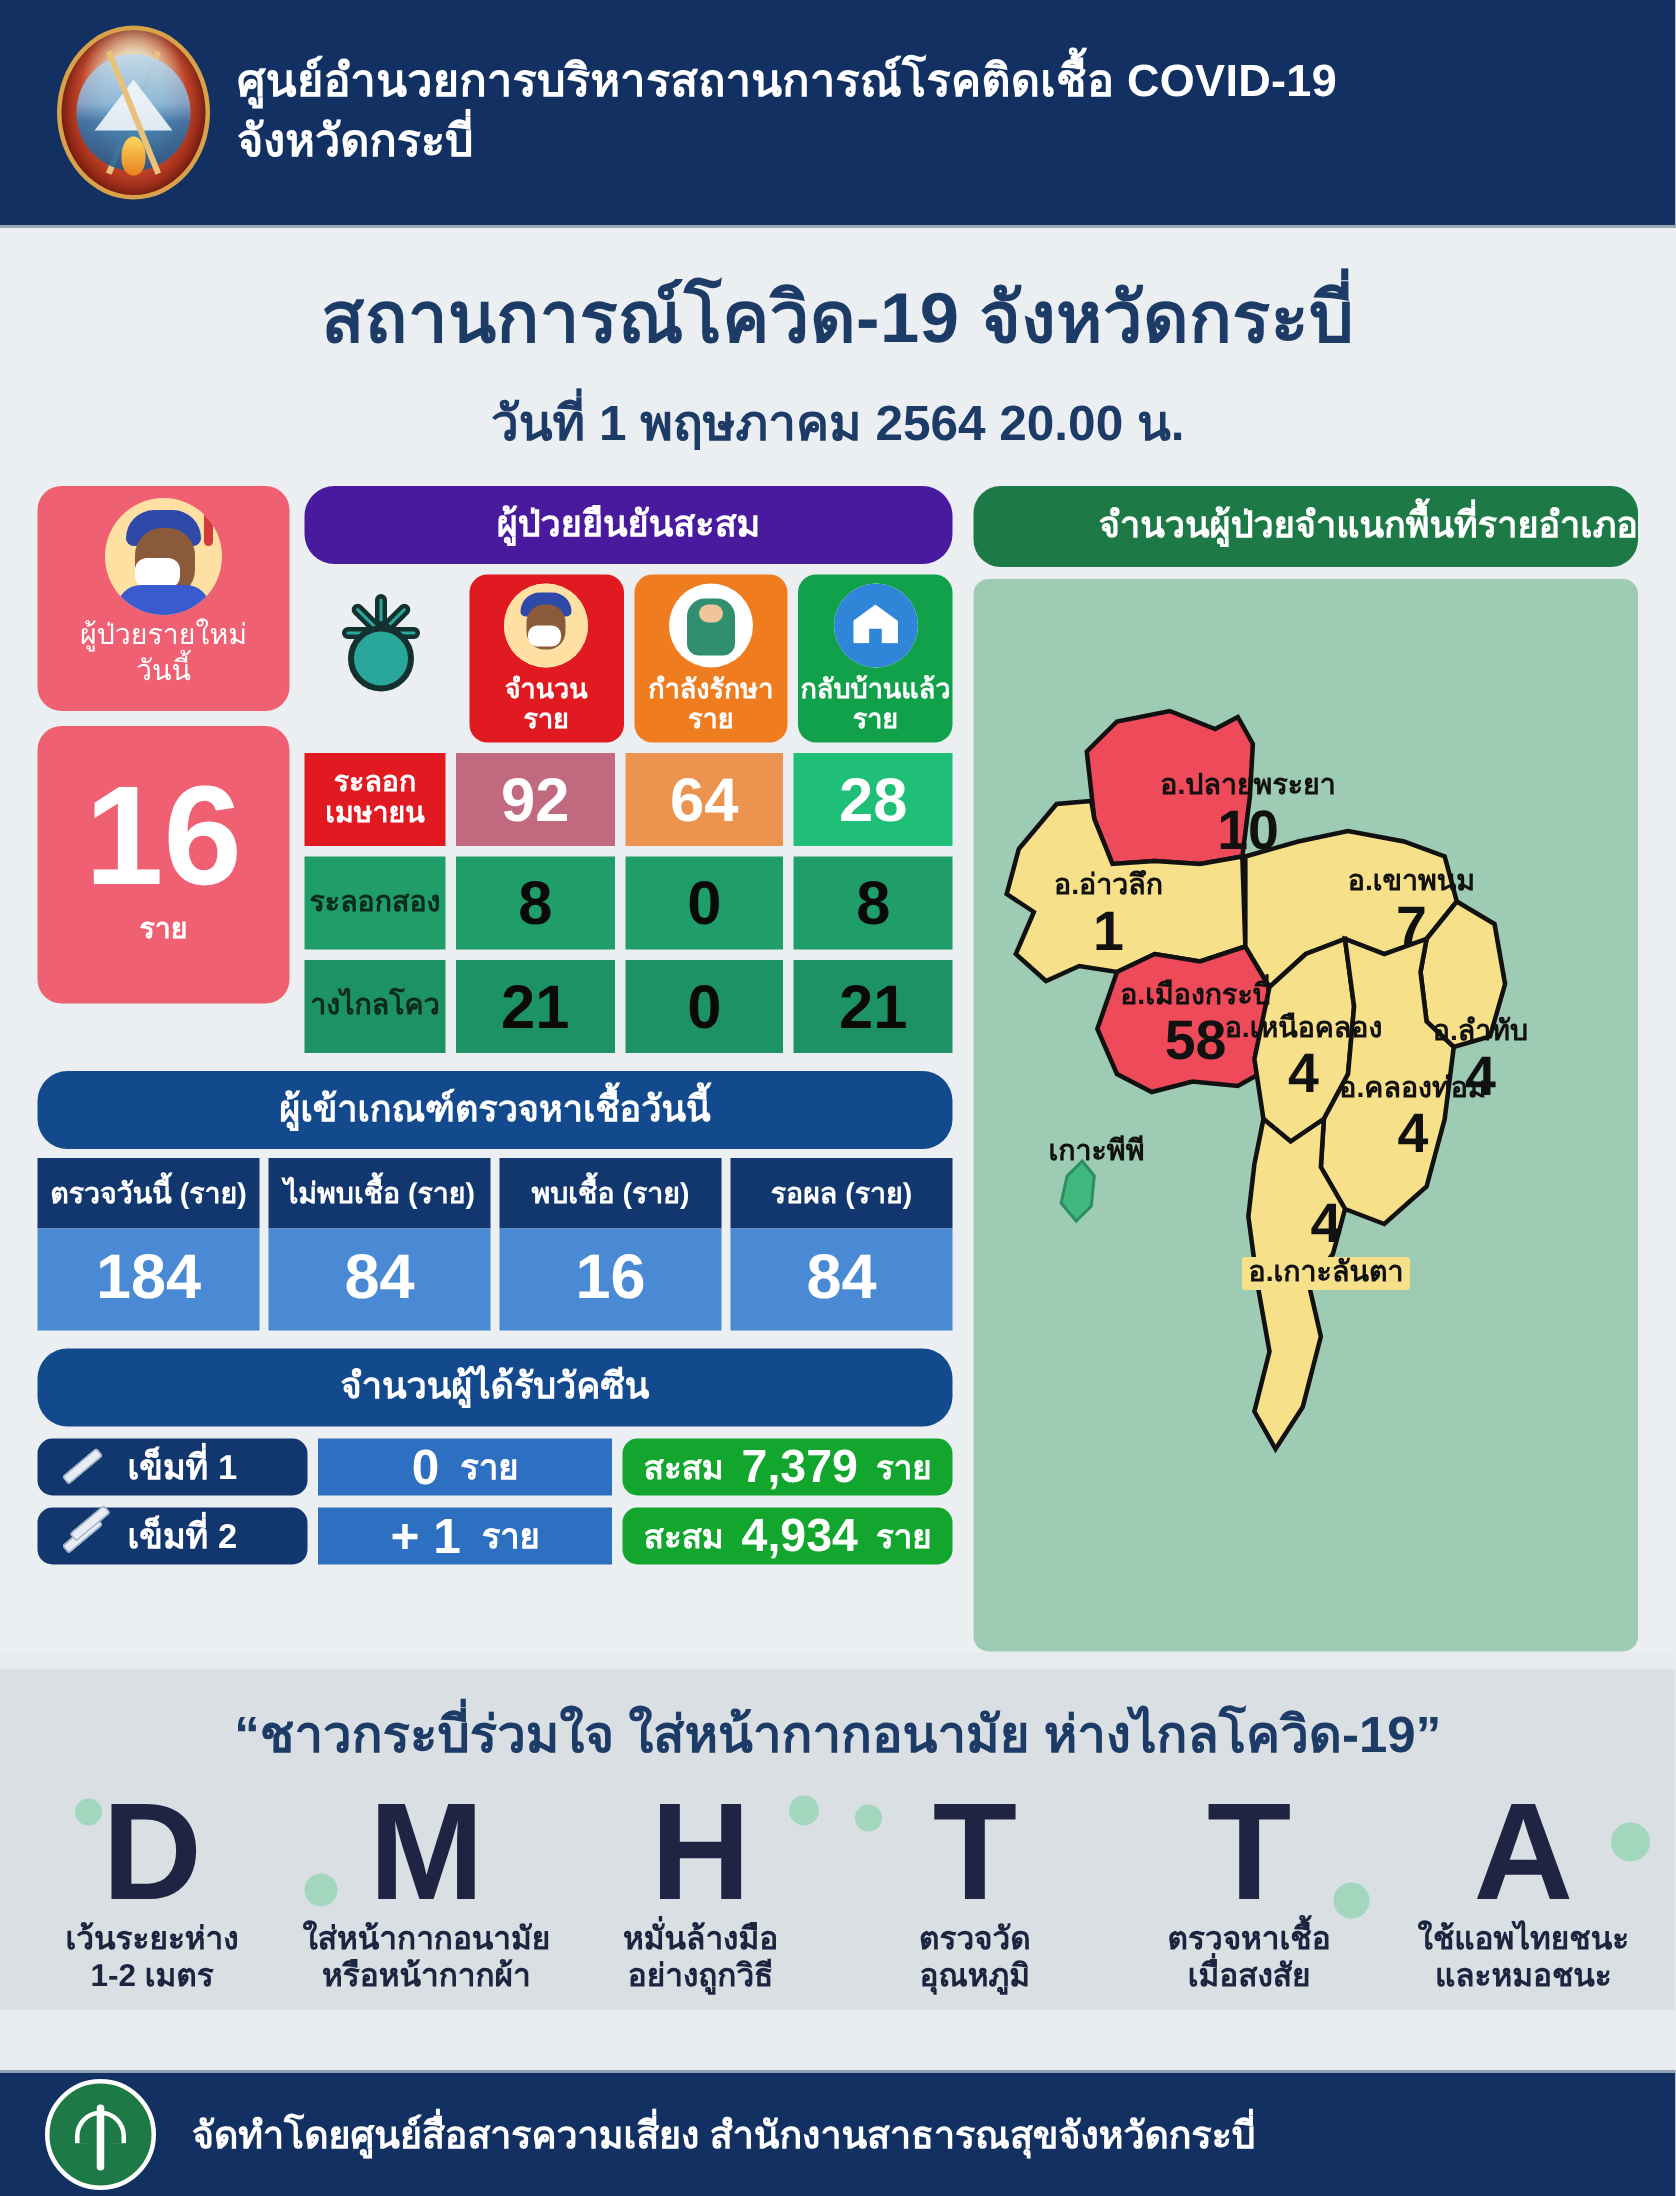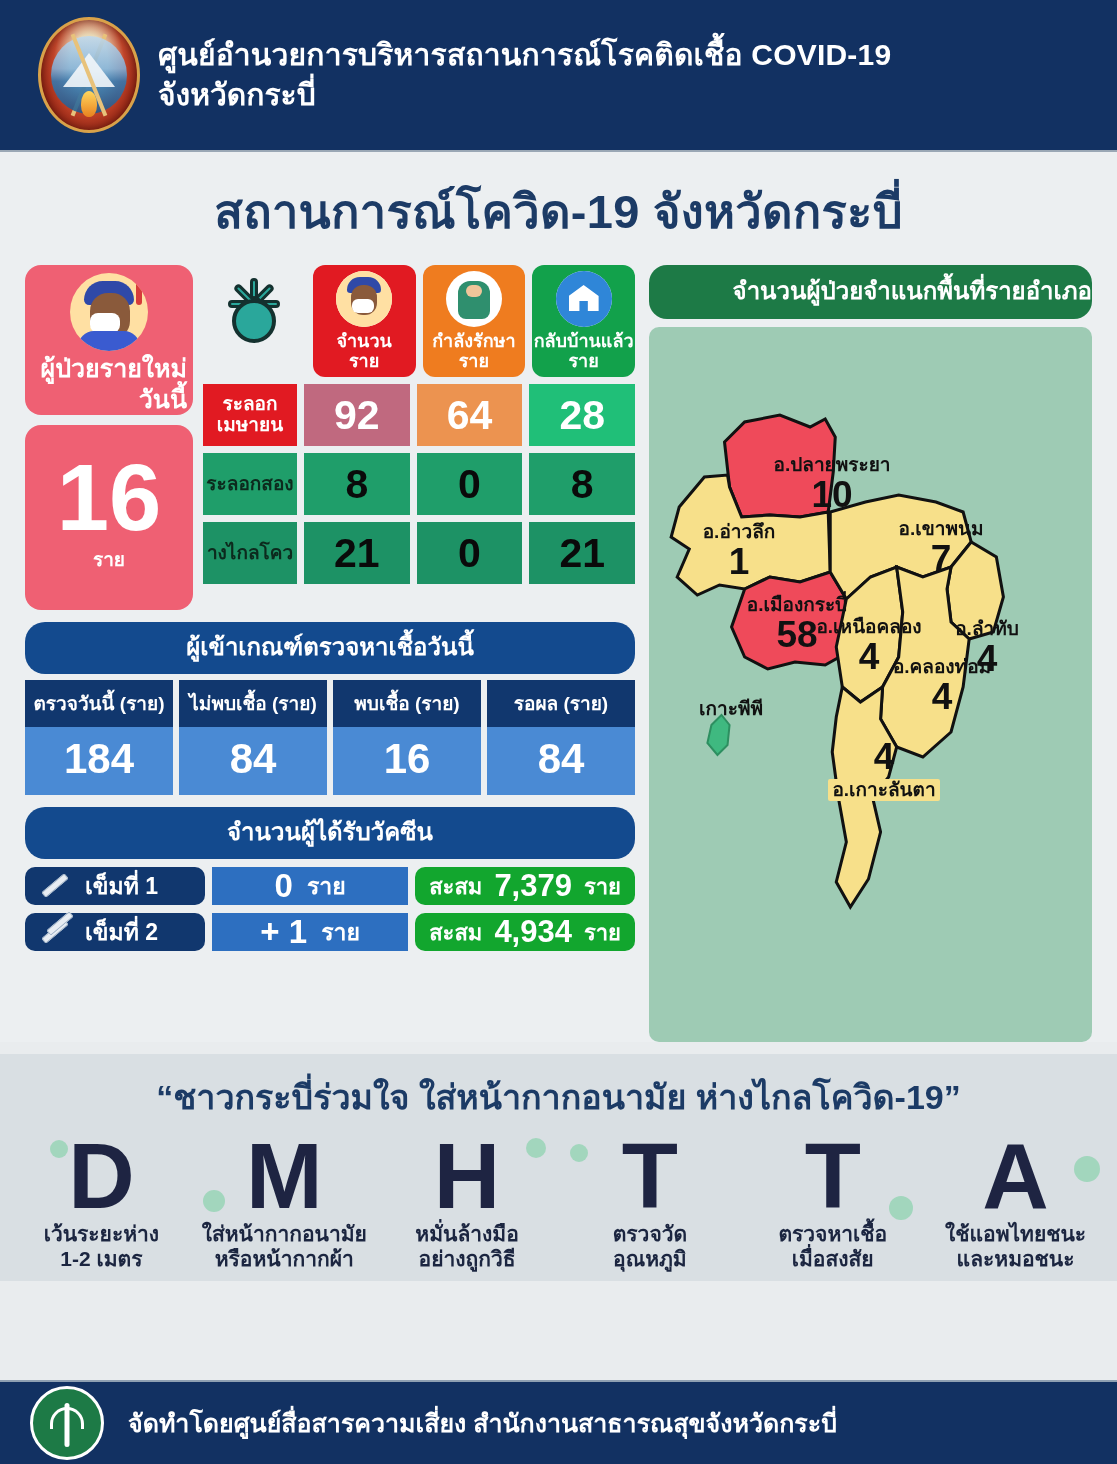--- a/index.html
+++ b/index.html
@@ -71,21 +71,21 @@
   }
   .sick-avatar {
     width:78px;height:78px;border-radius:50%;margin:0 auto 2px;
     background:#ffe0a3; position:relative; overflow:hidden;
   }
   .sick-avatar .face { position:absolute; left:20px; top:20px; width:40px;height:46px;border-radius:18px; background:#8a5a3b; }
   .sick-avatar .cap  { position:absolute; left:14px; top:8px; width:50px;height:24px;border-radius:22px 22px 6px 6px; background:#2f49a8; }
   .sick-avatar .mask { position:absolute; left:20px; top:40px; width:30px;height:20px;border-radius:8px; background:#fff; }
   .sick-avatar .body { position:absolute; left:8px; bottom:-6px; width:62px;height:26px;border-radius:16px 16px 0 0; background:#3a5bd0; }
   .sick-avatar .therm{ position:absolute; right:6px; top:6px; width:6px;height:26px;border-radius:3px; background:#d63b3b; }
-  .nc-label { font-size:25px; font-weight:bold; line-height:1.25;text-align:right; }
+  .nc-label { font-size:19px; font-weight:normal; line-height:1.25; }
   .newcase-big {
     background:#ef6073; border-radius:16px; color:#fff; text-align:center;
     display:flex; flex-direction:column; justify-content:center; align-items:center;
     height:185px; padding-bottom:6px;
   }
   .nc-number { font-size:94px; font-weight:bold; line-height:.92; }
   .nc-unit { font-size:19px; font-weight:bold; margin-top:2px; }
 
   .table-col { flex:1; display:flex; flex-direction:column; gap:7px; }
   .purple-bar {
@@ -233,20 +233,21 @@
     <div class="emblem-flame"></div>
   </div>
   <div class="hdr-text">
     <div class="hdr-l1">ศูนย์อำนวยการบริหารสถานการณ์โรคติดเชื้อ COVID-19</div>
     <div class="hdr-l2">จังหวัดกระบี่</div>
   </div>
 </div>
 
 <div class="titlewrap">
   <div class="title-main">สถานการณ์โควิด-19 จังหวัดกระบี่</div>
+  <div class="title-sub">วันที่ 1 พฤษภาคม 2564  20.00 น.</div>
 </div>
 
 <div class="main">
 
   <div class="left">
 
     <div class="lt-row">
 
       <div class="newcase-col">
         <div class="newcase-head">
@@ -260,20 +261,21 @@
           <div class="nc-label">ผู้ป่วยรายใหม่</div>
           <div class="nc-label">วันนี้</div>
         </div>
         <div class="newcase-big">
           <div class="nc-number">16</div>
           <div class="nc-unit">ราย</div>
         </div>
       </div>
 
       <div class="table-col">
+        <div class="purple-bar">ผู้ป่วยยืนยันสะสม</div>
 
         <div class="col-heads">
           <div class="ch virus">
             <div class="virus-glyph">
               <div class="spike" style="transform:translate(-50%,-50%) rotate(0deg) translateY(-26px)"></div>
               <div class="spike" style="transform:translate(-50%,-50%) rotate(45deg) translateY(-26px)"></div>
               <div class="spike" style="transform:translate(-50%,-50%) rotate(90deg) translateY(-26px)"></div>
               <div class="spike" style="transform:translate(-50%,-50%) rotate(135deg) translateY(-26px)"></div>
               <div class="spike" style="transform:translate(-50%,-50%) rotate(180deg) translateY(-26px)"></div>
               <div class="spike" style="transform:translate(-50%,-50%) rotate(225deg) translateY(-26px)"></div>

